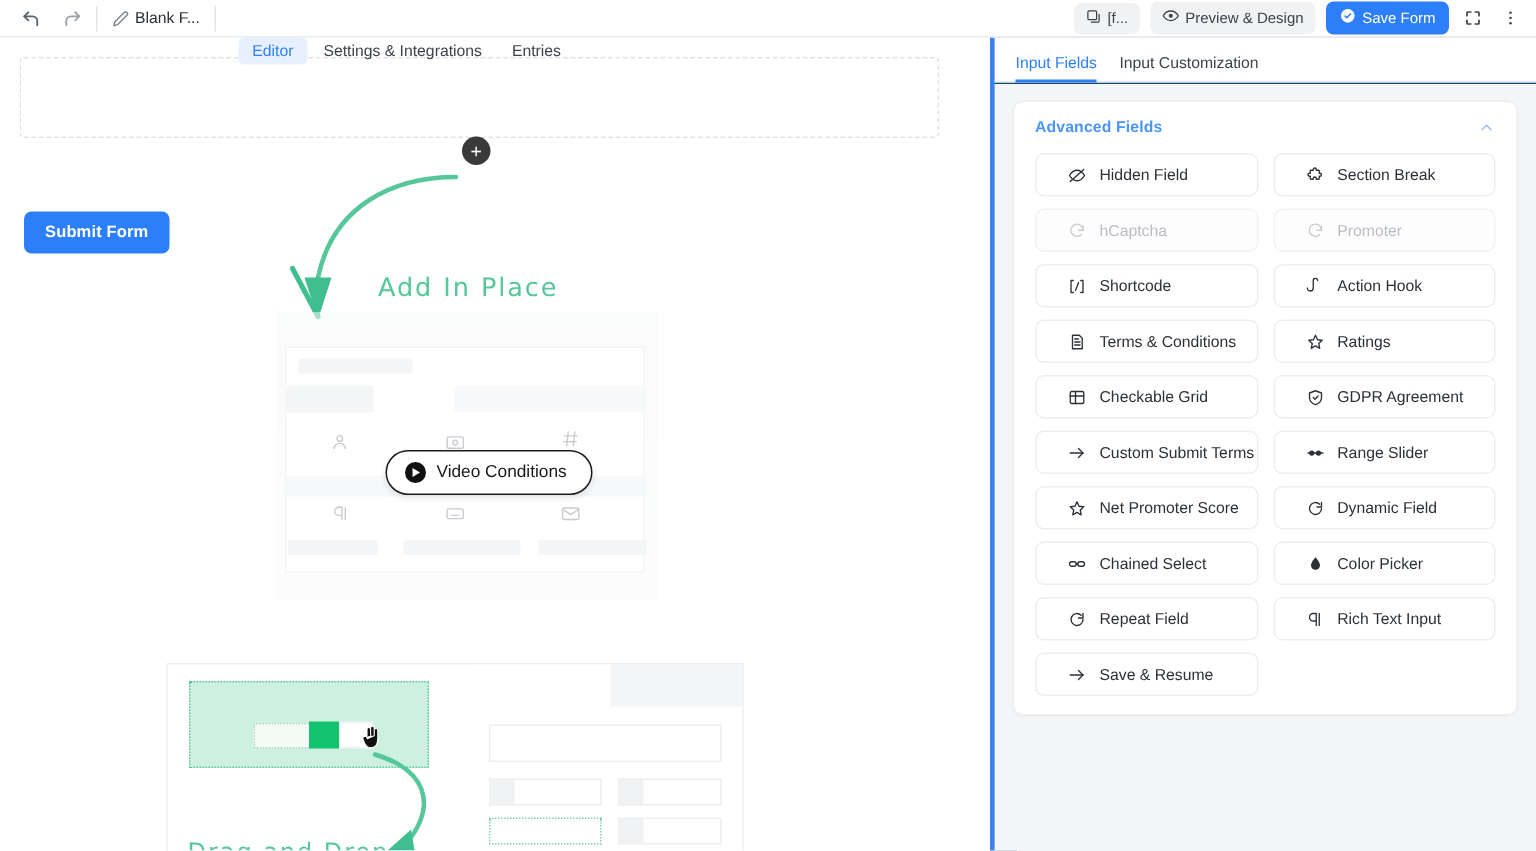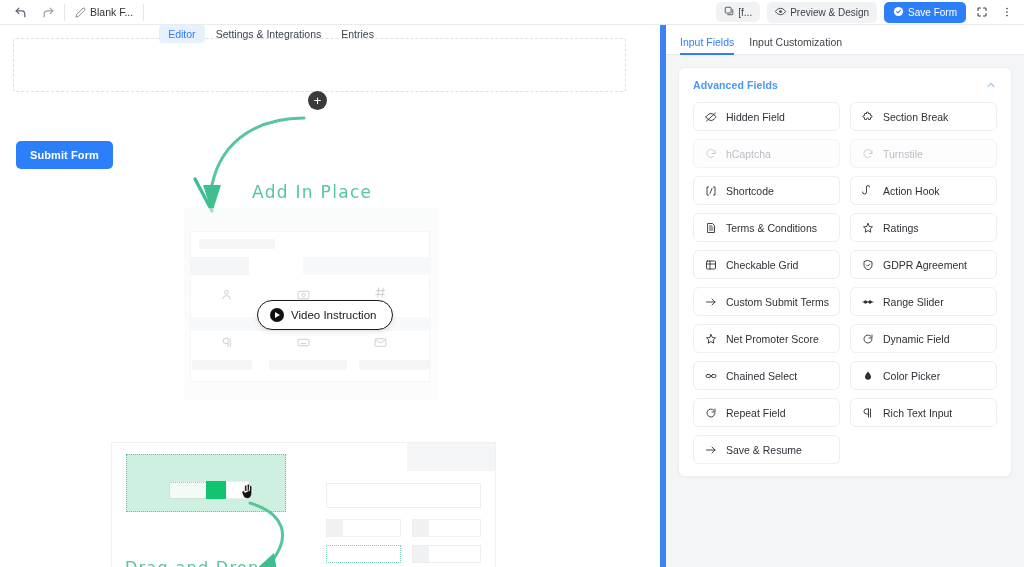--- a/index.html
+++ b/index.html
@@ -148,21 +148,21 @@
   .dz-white-tab { position: absolute; left: 114px; top: 38px; width: 23px; height: 18px; background: #fff; border: 1px solid #eceef0; }
   .cursor-hand { position: absolute; left: 128px; top: 40px; width: 16px; height: 19px; }
 
   .m2r-head { position: absolute; left: 0; top: 0; width: 179px; height: 28px; background: #f4f5f6; }
   .m2r-head-w { position: absolute; left: 0; top: 0; width: 89px; height: 28px; background: #fff; }
   .inp { position: absolute; border: 1px solid #eceef0; background: #fff; }
   .inp-grey { position: absolute; background: #f0f1f2; }
   .inp-dash { position: absolute; border: 1.5px dotted #7fd4b3; background: #fff; }
 
   
-  .rail { flex: 1; background: #fef9c3; border-left: 6px solid #3b82f6; position: relative; }
+  .rail { flex: 1; background: #0c4a6e; border-left: 3px solid #3b82f6; position: relative; }
   .rail-tabs {
     height: 30px; display: flex; align-items: flex-end; gap: 15px;
     padding: 0 14px; background: #ffffff; border-bottom: 1px solid #e9ebef;
   }
   .rail-tab {
     font-size: 10.5px; color: #3d434c; padding-bottom: 6px; position: relative; white-space: nowrap;
   }
   .rail-tab.active { color: #2d7ff9; }
   .rail-tab.active::after {
     content: ""; position: absolute; left: 0; right: 0; bottom: -1px; height: 2px; background: #2d7ff9;
@@ -176,21 +176,21 @@
     display: flex; align-items: center; justify-content: space-between;
     padding: 11px 14px 9px 14px;
   }
   .group-title { font-size: 10.5px; font-weight: bold; color: #4a96f7; letter-spacing: .1px; }
   .chev { color: #9fc4f5; display: flex; }
   .grid {
     display: grid; grid-template-columns: 1fr 1fr; gap: 8px 10px; padding: 2px 14px 0 14px;
   }
   .fbtn {
     display: flex; align-items: center; gap: 9px;
-    height: 29px; padding: 0 11px;
+    height: 29px; padding: 0 21px;
     background: #fff; border: 1px solid #eceef0; border-radius: 6px;
     font-size: 10.5px; color: #2c3137; white-space: nowrap; overflow: hidden;
   }
   .fbtn .fi { flex: 0 0 auto; color: #2c3137; display: flex; align-items: center; }
   .fbtn.disabled { color: #b9bdc4; border-color: #f1f2f4; background: #fdfdfe; }
   .fbtn.disabled .fi { color: #c7cbd1; }
 </style>
 </head>
 <body>
 
@@ -333,21 +333,21 @@
           </span>
         </div>
       </div>
 
       <div class="hand hand-add">Add In Place</div>
 
       <div class="video-chip">
         <span class="play">
             <i></i>
           </span>
-        <span>Video Instruction</span>
+        <span>Video Conditions</span>
       </div>
 
       <div class="mock2">
         <div class="m2-left">
           <div class="dzgreen">
             <div class="dz-inner"></div>
           </div>
           <div class="dz-green-tab"></div>
           <div class="dz-white-tab"></div>
           <svg class="cursor-hand" viewBox="0 0 24 28">
@@ -421,21 +421,21 @@
                 </span>
                 <span>hCaptcha</span>
               </div>
               <div class="fbtn disabled">
                 <span class="fi">
                   <svg width="12" height="12" viewBox="0 0 24 24" fill="none" stroke="currentColor" stroke-width="1.8" stroke-linecap="round" stroke-linejoin="round">
                     <path d="M20 11a8.1 8.1 0 1 0-2.3 5.7"></path>
                     <polyline points="20 5 20 11 14 11"></polyline>
                   </svg>
                 </span>
-                <span>Turnstile</span>
+                <span>Promoter</span>
               </div>
               <div class="fbtn">
                 <span class="fi">
                   <svg width="12" height="12" viewBox="0 0 24 24" fill="none" stroke="currentColor" stroke-width="1.8" stroke-linecap="round" stroke-linejoin="round">
                     <path d="M7 4H4v16h3"></path>
                     <path d="M17 4h3v16h-3"></path>
                     <path d="M14 7l-4 10"></path>
                   </svg>
                 </span>
                 <span>Shortcode</span>

